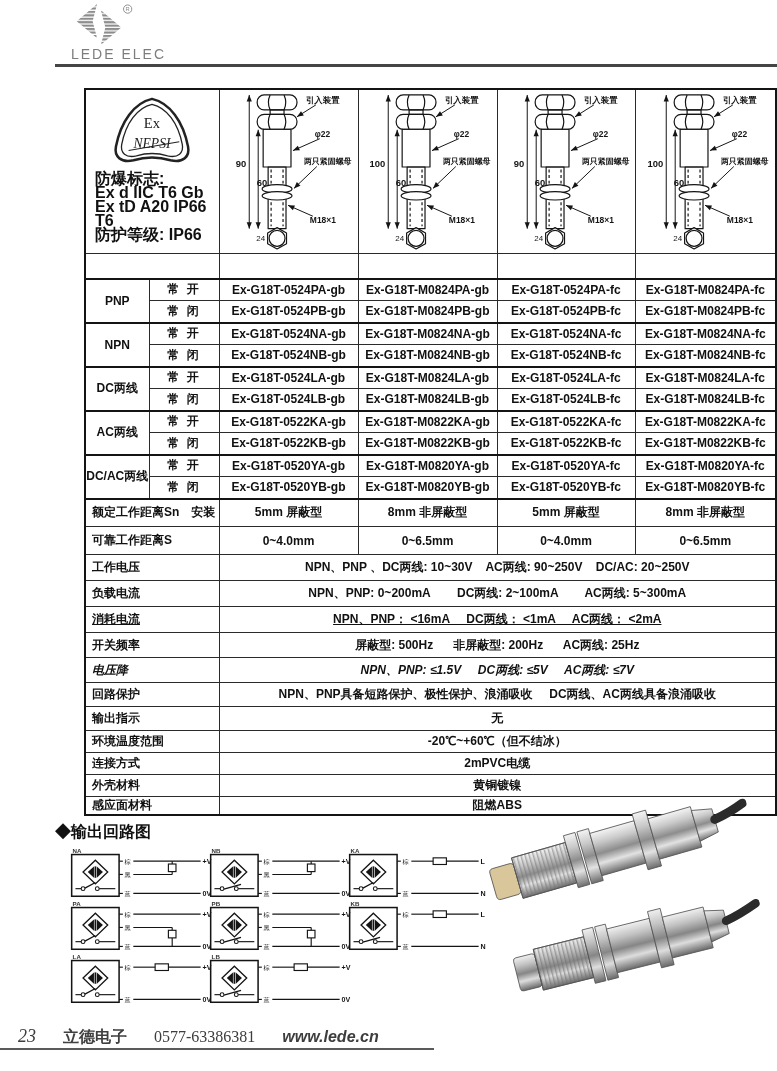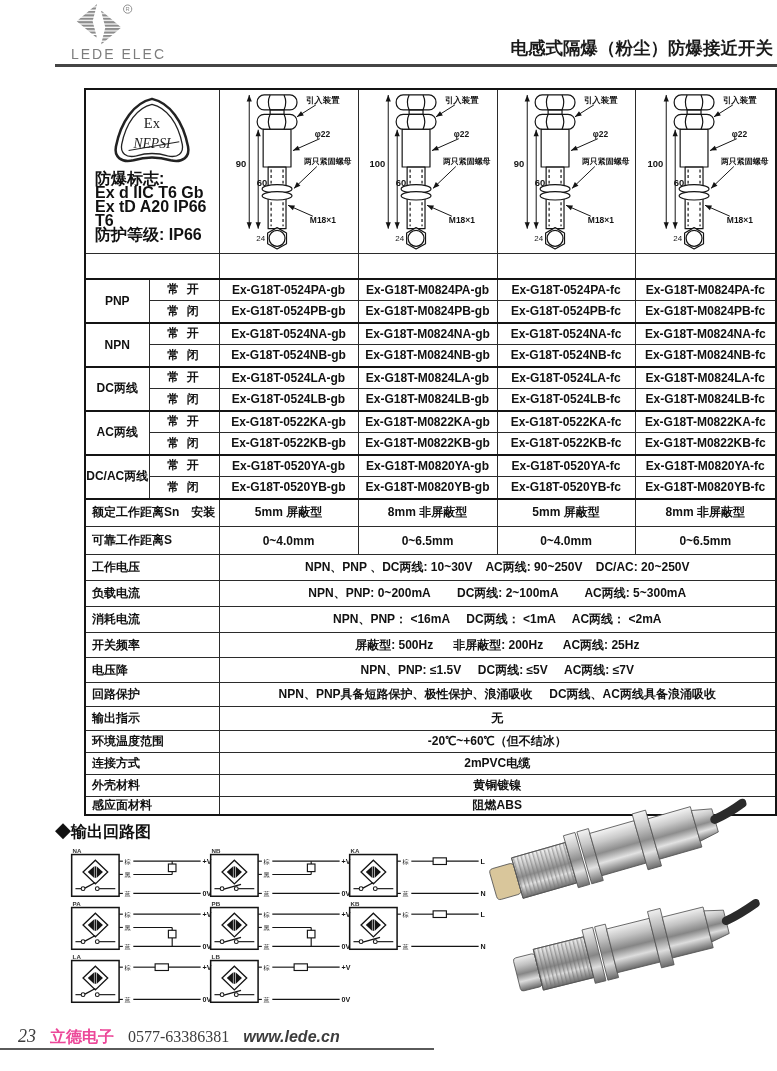--- a/index.html
+++ b/index.html
@@ -32,23 +32,23 @@
   .val-cell{font-weight:bold;font-size:12px;}
   .wide{white-space:pre;font-size:11.5px;}
   
   .sec-head{position:absolute;left:55px;top:822px;font-size:16px;font-weight:bold;
             font-family:"Liberation Serif",serif;text-align:center;}
   #circuits{position:absolute;left:64px;top:846px;width:480px;height:168px;}
   .circ{position:absolute;}
   
   .photo{position:absolute;}
   
-  .footer{position:absolute;left:18px;top:1026px;display:flex;align-items:baseline;gap:14px;}
+  .footer{position:absolute;left:18px;top:1026px;display:flex;align-items:baseline;gap:27px;}
   .pgno{font-family:"Liberation Serif",serif;font-style:italic;font-size:18px;color:#3d3d3d;}
-  .company{font-size:16px;font-weight:bold;color:#ec4899;}
+  .company{font-size:16px;font-weight:bold;color:#404040;}
   .phone{font-family:Liberation Serif, serif;font-size:16px;color:#3d3d3d;}
   .website{font-size:16px;font-weight:bold;font-style:italic;color:#3d3d3d;}
   .footline{position:absolute;left:0;top:1048px;width:434px;height:2px;background:#5a5a5a;}
 </style>
 </head>
 <body>
 
 <div class="page">
 
   <svg class="logo" width="100" height="42" viewBox="0 0 100 66">
@@ -56,21 +56,20 @@
       <pattern id="lstripes" width="8" height="5.4" patternUnits="userSpaceOnUse">
         <rect width="8" height="3.4" fill="#8c8c8c"></rect>
       </pattern>
     </defs>
     <polygon points="36,0 4,27 36,54 29,27" fill="url(#lstripes)"></polygon>
     <polygon points="42,10 74,37 42,64 49,37" fill="url(#lstripes)"></polygon>
     <circle cx="84" cy="8" r="6.5" fill="none" stroke="#8c8c8c" stroke-width="1.5"></circle>
     <text x="84" y="11" font-size="9" text-anchor="middle" fill="#8c8c8c">R</text>
   </svg>
   <div class="brand">LEDE ELEC</div>
-  <div class="title">电感式隔爆（粉尘）防爆接近开关</div>
   <div class="hrule"></div>
 
   <table class="spec">
     <colgroup>
       <col style="width:64px">
         <col style="width:70px">
       <col style="width:139px">
         <col style="width:139px">
       <col style="width:138px">
         <col style="width:141px">
@@ -342,29 +341,29 @@
           <td class="val-cell">0~6.5mm</td>
         </tr>
         <tr class="spec-row" style="height: 26px;">
           <td class="label-cell" colspan="2">工作电压</td>
           <td class="val-cell wide" colspan="4">NPN、PNP 、DC两线: 10~30V    AC两线: 90~250V    DC/AC: 20~250V</td>
         </tr>
         <tr class="spec-row" style="height: 26px;">
           <td class="label-cell" colspan="2">负载电流</td>
           <td class="val-cell wide" colspan="4">NPN、PNP: 0~200mA        DC两线: 2~100mA        AC两线: 5~300mA</td>
         </tr>
-        <tr class="spec-row" style="height: 26px;">
+        <tr class="spec-row" style="height: 26px; text-decoration: underline;">
           <td class="label-cell" colspan="2">消耗电流</td>
           <td class="val-cell wide" colspan="4">NPN、PNP： &lt;16mA     DC两线： &lt;1mA     AC两线： &lt;2mA</td>
         </tr>
         <tr class="spec-row" style="height: 25px;">
           <td class="label-cell" colspan="2">开关频率</td>
           <td class="val-cell wide" colspan="4">屏蔽型: 500Hz      非屏蔽型: 200Hz      AC两线: 25Hz</td>
         </tr>
-        <tr class="spec-row" style="height: 25px;">
+        <tr class="spec-row" style="height: 25px; font-style: italic;">
           <td class="label-cell" colspan="2">电压降</td>
           <td class="val-cell wide" colspan="4">NPN、PNP: ≤1.5V     DC两线: ≤5V     AC两线: ≤7V</td>
         </tr>
         <tr class="spec-row" style="height: 24px; margin-top: 46px;">
           <td class="label-cell" colspan="2">回路保护</td>
           <td class="val-cell wide" colspan="4">NPN、PNP具备短路保护、极性保护、浪涌吸收     DC两线、AC两线具备浪涌吸收</td>
         </tr>
         <tr class="spec-row" style="height: 24px;">
           <td class="label-cell" colspan="2">输出指示</td>
           <td class="val-cell wide" colspan="4">无</td>

